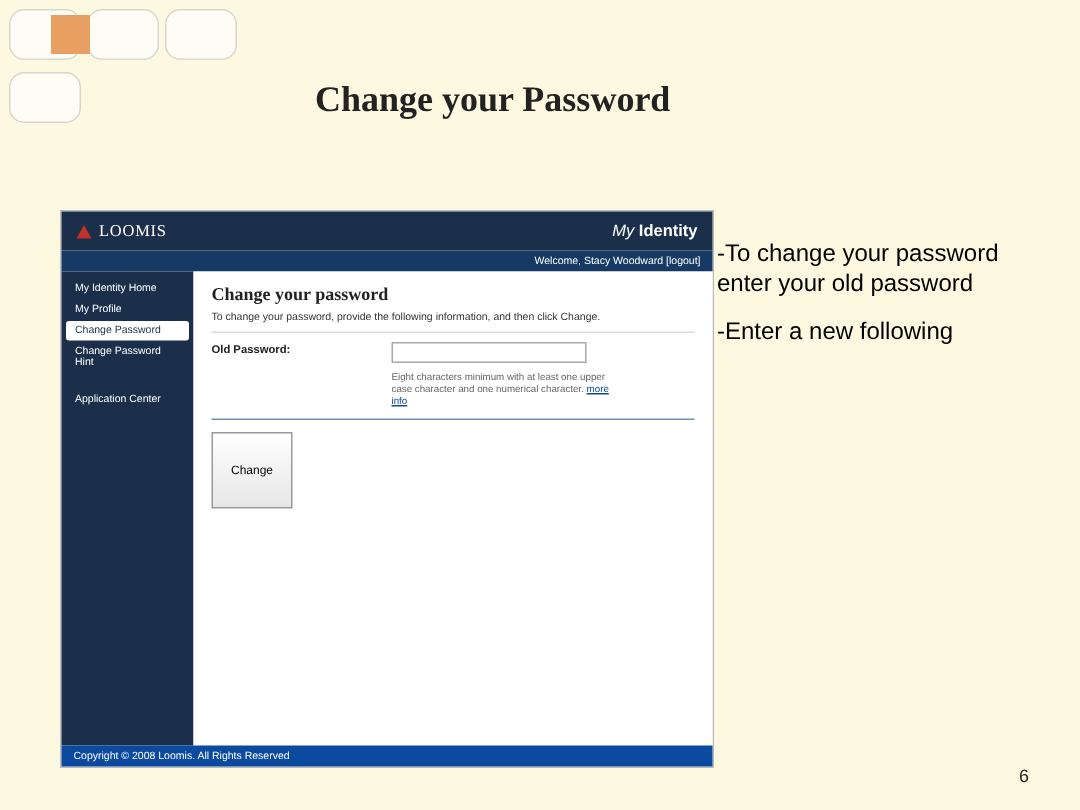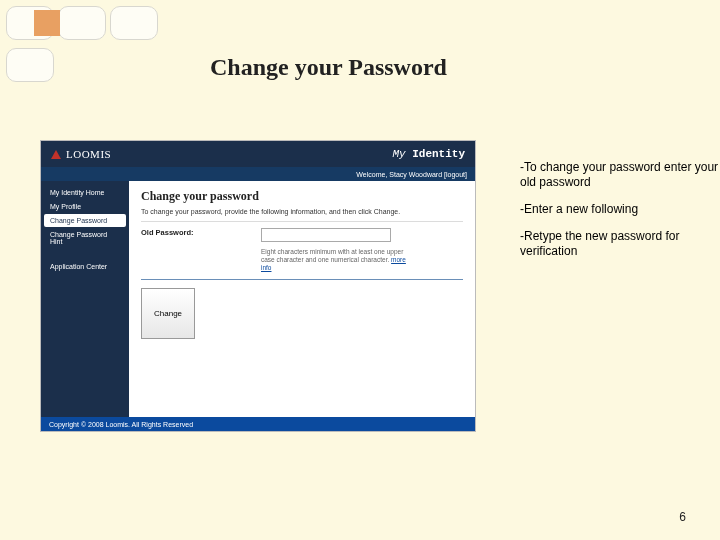--- a/index.html
+++ b/index.html
@@ -28,39 +28,39 @@
     width: 26px; height: 26px; background: #e07b2e;
     clip-path: polygon(50% 0,61% 35,98% 35,68% 57,79% 91,50% 70,21% 91,32% 57,2% 35,39% 35);
   }
   h1.slide-title {
     position: absolute; top: 54px; left: 210px;
     font-family: Georgia, "Times New Roman", serif;
     font-weight: 600; font-size: 24px; color: #222;
   }
   .app {
     position: absolute; top: 140px; left: 40px;
-    width: 436px; height: 292px;
+    width: 436px; height: 372px;
     border: 1px solid #bbb;
     background: #fff;
     font-size: 9px;
     display: flex; flex-direction: column;
   }
   .topbar {
     height: 26px; background: #1b2f4b;
     display: flex; align-items: center; padding: 0 10px;
     color: #fff;
   }
   .logo {
     display:flex; align-items:center; gap:5px;
     font-family: "Times New Roman", serif;
     font-size: 11px; letter-spacing: .5px;
   }
   .logo-tri { width:0;height:0;border-left:5px solid transparent;border-right:5px solid transparent;border-bottom:9px solid #c1322a;}
   .spacer { flex:1; }
-  .myid { font-family: Liberation Mono, monospace; font-style: italic; font-size: 11px; margin-left: 12px;}
+  .myid { font-family: Liberation Sans, sans-serif; font-style: italic; font-size: 11px; margin-left: 12px;}
   .myid b { font-style: normal; font-weight:700; }
   .welcomebar {
     height: 14px; background: #163a63; color:#fff;
     display:flex; align-items:center; justify-content:flex-end;
     padding: 0 8px; font-size: 7px;
   }
   .welcomebar a { color:#fff; text-decoration:none; }
   .body {
     flex:1; display:flex; min-height:0;
   }
@@ -92,22 +92,22 @@
   .change-btn {
     display:inline-block; padding: 20px 12px;
     border:1px solid #999; background:linear-gradient(#fff,#e7e7e7);
     font-size:8px; cursor:pointer;
   }
   .footer {
     height: 14px; background:#0b4a9e; color:#fff;
     font-size:7px; display:flex; align-items:center; padding:0 8px;
   }
   .callouts {
-    position:absolute; top: 160px; left: 520px; width: 200px;
-    font-family: Arial, sans-serif; font-size: 12px; color:#000;
+    position:absolute; top: 160px; left: 478px; width: 200px;
+    font-family: Arial, sans-serif; font-size: 16px; color:#000;
     line-height: 1.25;
   }
   .callouts p { margin: 0 0 12px; }
   .pagenum {
     position:absolute; bottom: 16px; right: 34px;
     font-size: 12px; color:#222;
   }
 </style>
 </head>
 <body>
@@ -171,16 +171,15 @@
   </div>
 
   <div class="footer">
     <span>Copyright © 2008 Loomis. All Rights Reserved</span>
   </div>
 </div>
 
 <div class="callouts">
   <p>-To change your password enter your old password</p>
   <p>-Enter a new following</p>
-  <p>-Retype the new password for verification</p>
 </div>
 
 <div class="pagenum">6</div>
 
 </body></html>

